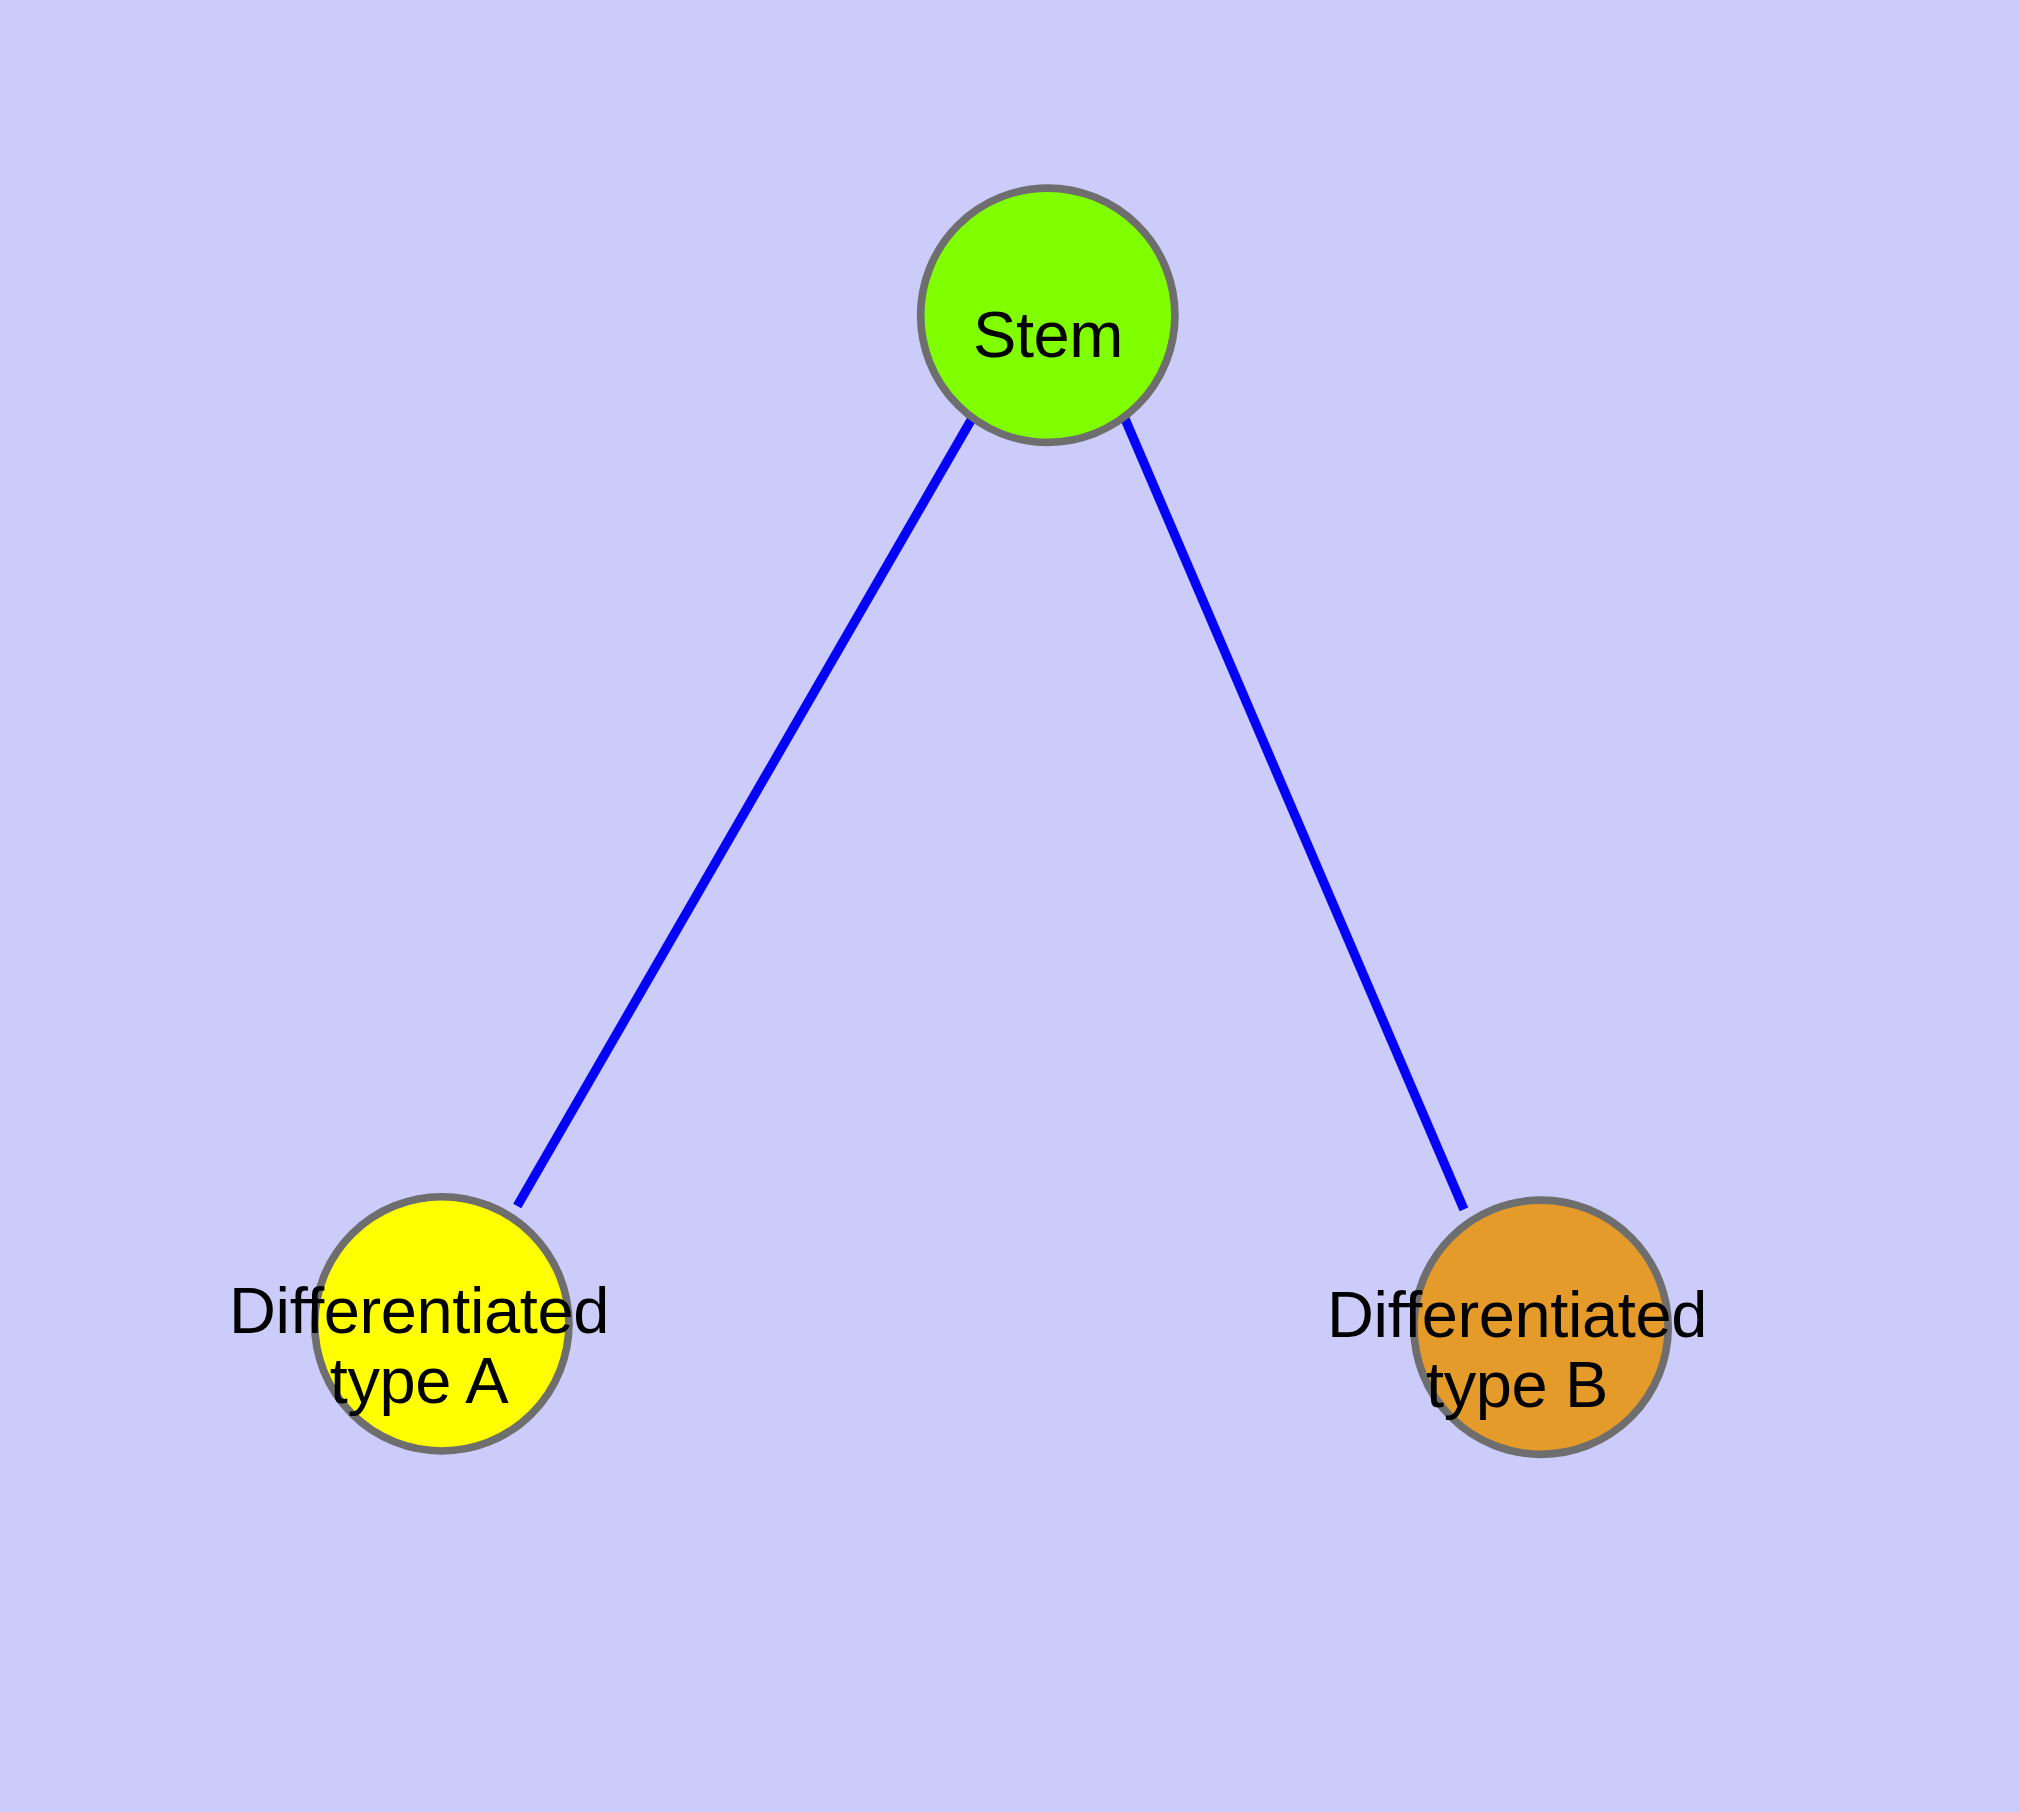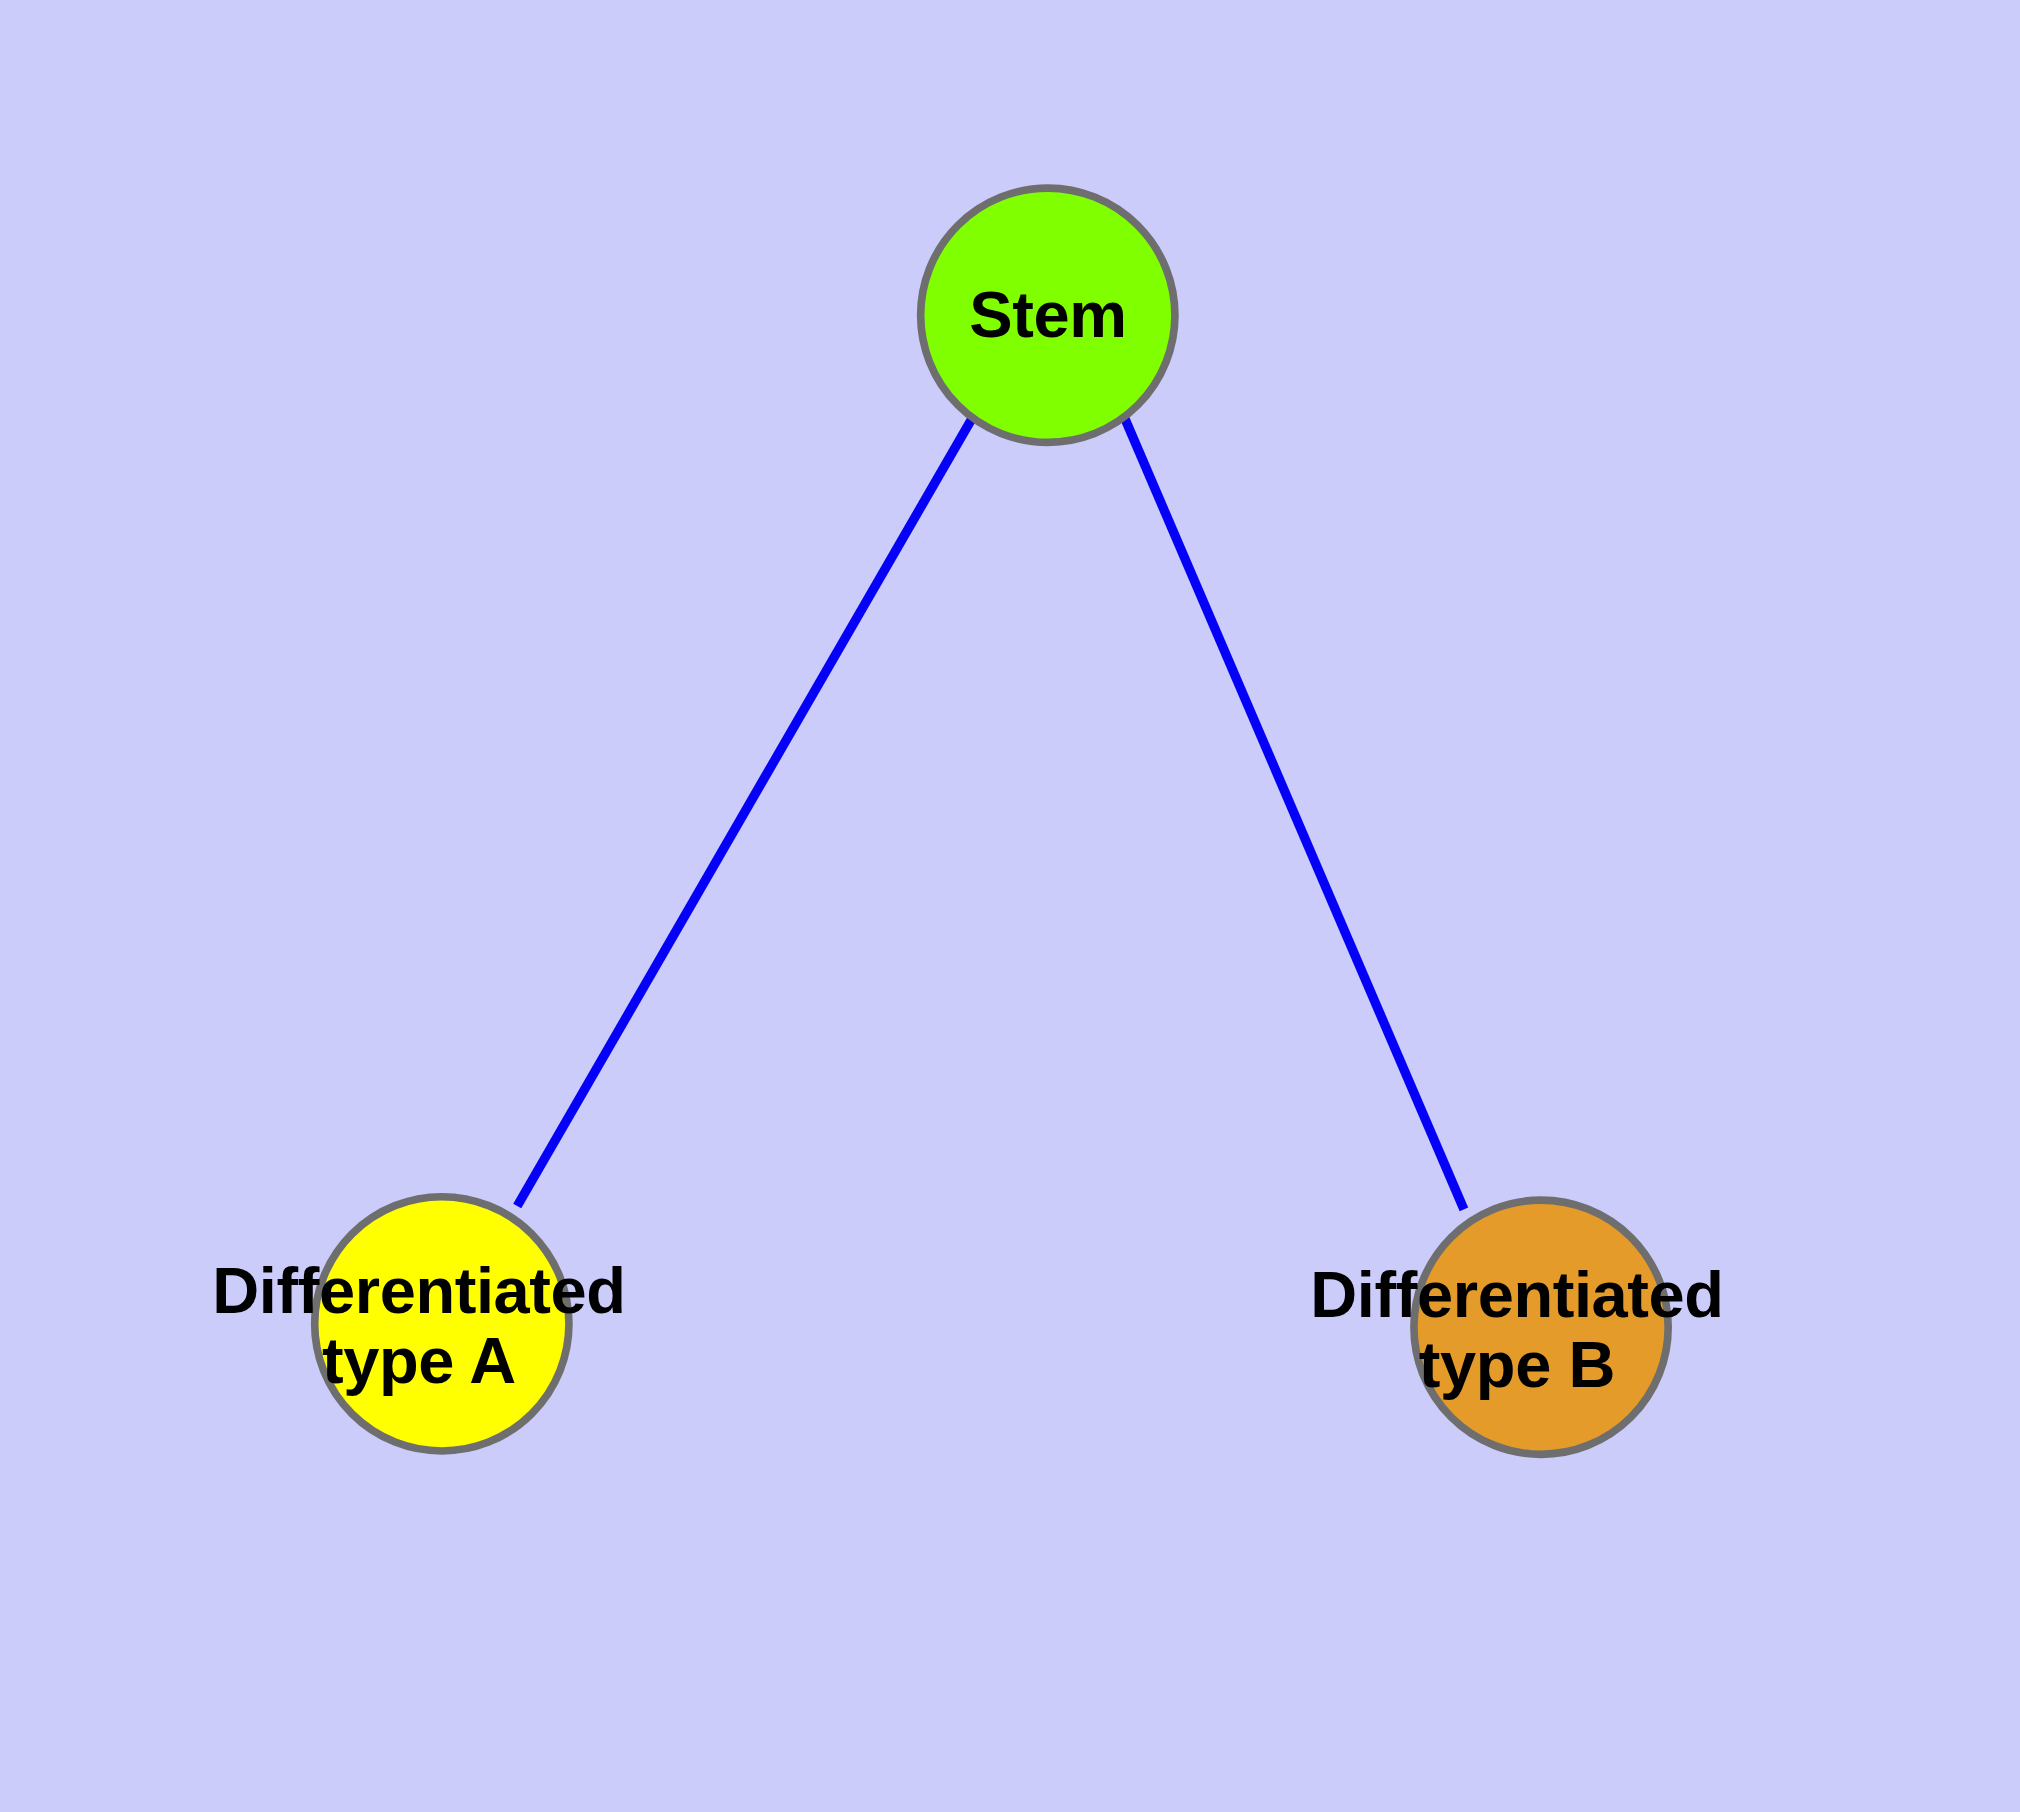--- a/index.html
+++ b/index.html
@@ -28,28 +28,29 @@
     stroke-width: 9;
   }
   .edge-line {
     stroke: #0500f8;
     stroke-width: 11;
     stroke-linecap: butt;
   }
   .node-label {
     position: absolute;
     font-family: "Liberation Sans", sans-serif;
-    font-weight: bold;
+    font-weight: normal;
     font-size: 65px;
     line-height: 1.08;
     color: #000000;
     text-align: center;
     white-space: pre-line;
     pointer-events: none;
     letter-spacing: -0.4px;
+    margin-top: 20px;
   }
   #label-stem {
     left: 1048px;
     top: 315px;
     transform: translate(-50%, -50%);
   }
   #label-type-a {
     left: 419px;
     top: 1326px;
     transform: translate(-50%, -50%);

